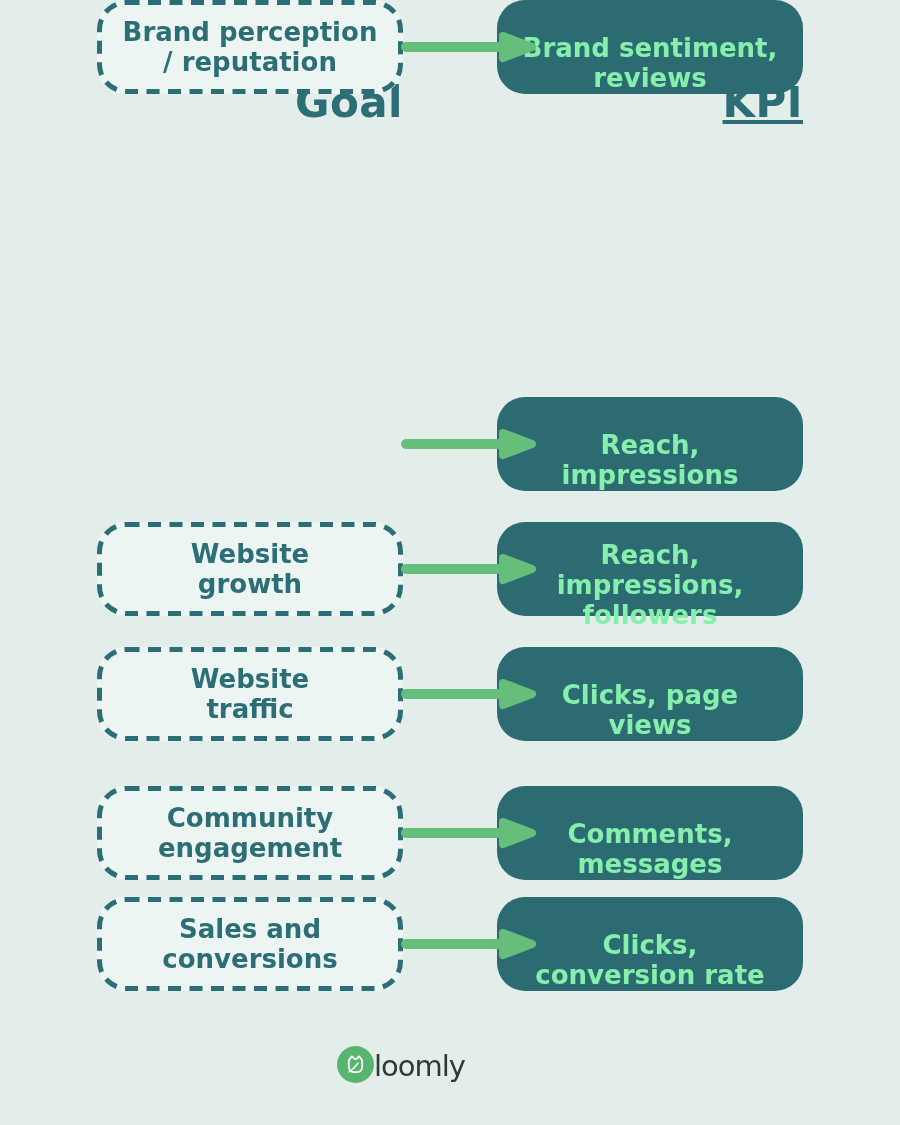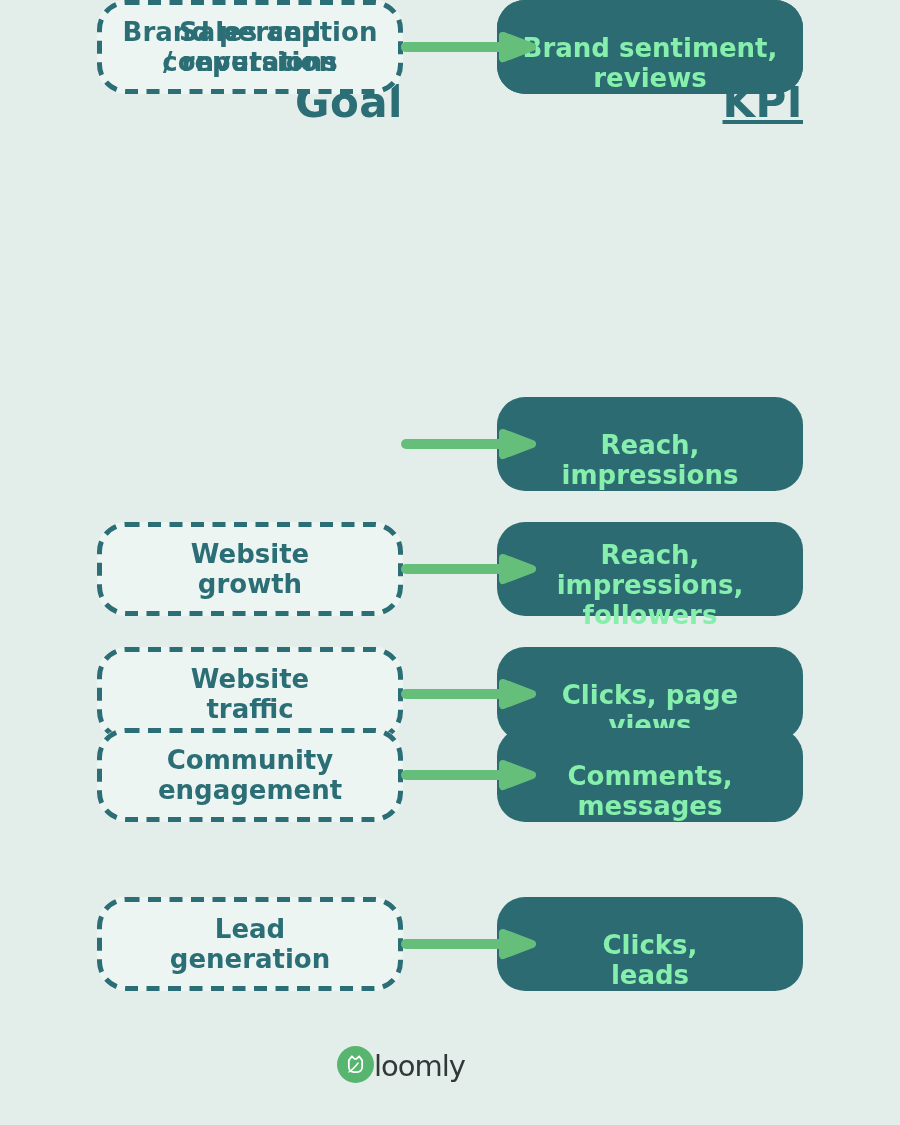--- a/index.html
+++ b/index.html
@@ -29,21 +29,21 @@
     position: absolute;
     left: 0;
     width: 900px;
     height: 94px;
   }
   .row:nth-of-type(1) { top: 147px; }
   .row:nth-of-type(2) { top: 272px; }
   .row:nth-of-type(3) { top: 397px; }
   .row:nth-of-type(4) { top: 522px; }
   .row:nth-of-type(5) { top: 647px; }
-  .row:nth-of-type(6) { top: 728px; }
+  .row:nth-of-type(6) { top: 786px; }
   .row:nth-of-type(7) { top: 897px; }
 
   .goal-box {
     position: absolute;
     left: 97px;
     top: 0;
     width: 306px;
     height: 94px;
     border-radius: 28px;
     background: #edf5f2;
@@ -185,37 +185,20 @@
     <svg class="arrow" viewBox="0 0 142 36">
         <rect x="2" y="13" width="108" height="10" rx="5" fill="#65bf7b"></rect>
         <path d="M104 7 L133 18 L104 29 Z" fill="#65bf7b" stroke="#65bf7b" stroke-width="8" stroke-linejoin="round"></path>
       </svg>
     <div class="kpi-box">
       <div class="kpi-text">Comments,
 messages</div>
     </div>
   </div>
 
-  <div class="row">
-    <div class="goal-box">
-      <svg class="dash" viewBox="0 0 306 94" preserveAspectRatio="none">
-          <rect x="2.5" y="2.5" width="301" height="89" rx="27" ry="27" fill="none" stroke="#2b6e76" stroke-width="5" stroke-dasharray="13 8.5"></rect>
-        </svg>
-      <div class="goal-text">Lead
-generation</div>
-    </div>
-    <svg class="arrow" viewBox="0 0 142 36">
-        <rect x="2" y="13" width="108" height="10" rx="5" fill="#65bf7b"></rect>
-        <path d="M104 7 L133 18 L104 29 Z" fill="#65bf7b" stroke="#65bf7b" stroke-width="8" stroke-linejoin="round"></path>
-      </svg>
-    <div class="kpi-box">
-      <div class="kpi-text">Clicks,
-leads</div>
-    </div>
-  </div>
 
   <div class="row">
     <div class="goal-box">
       <svg class="dash" viewBox="0 0 306 94" preserveAspectRatio="none">
           <rect x="2.5" y="2.5" width="301" height="89" rx="27" ry="27" fill="none" stroke="#2b6e76" stroke-width="5" stroke-dasharray="13 8.5"></rect>
         </svg>
       <div class="goal-text">Sales and
 conversions</div>
     </div>
     <svg class="arrow" viewBox="0 0 142 36">

